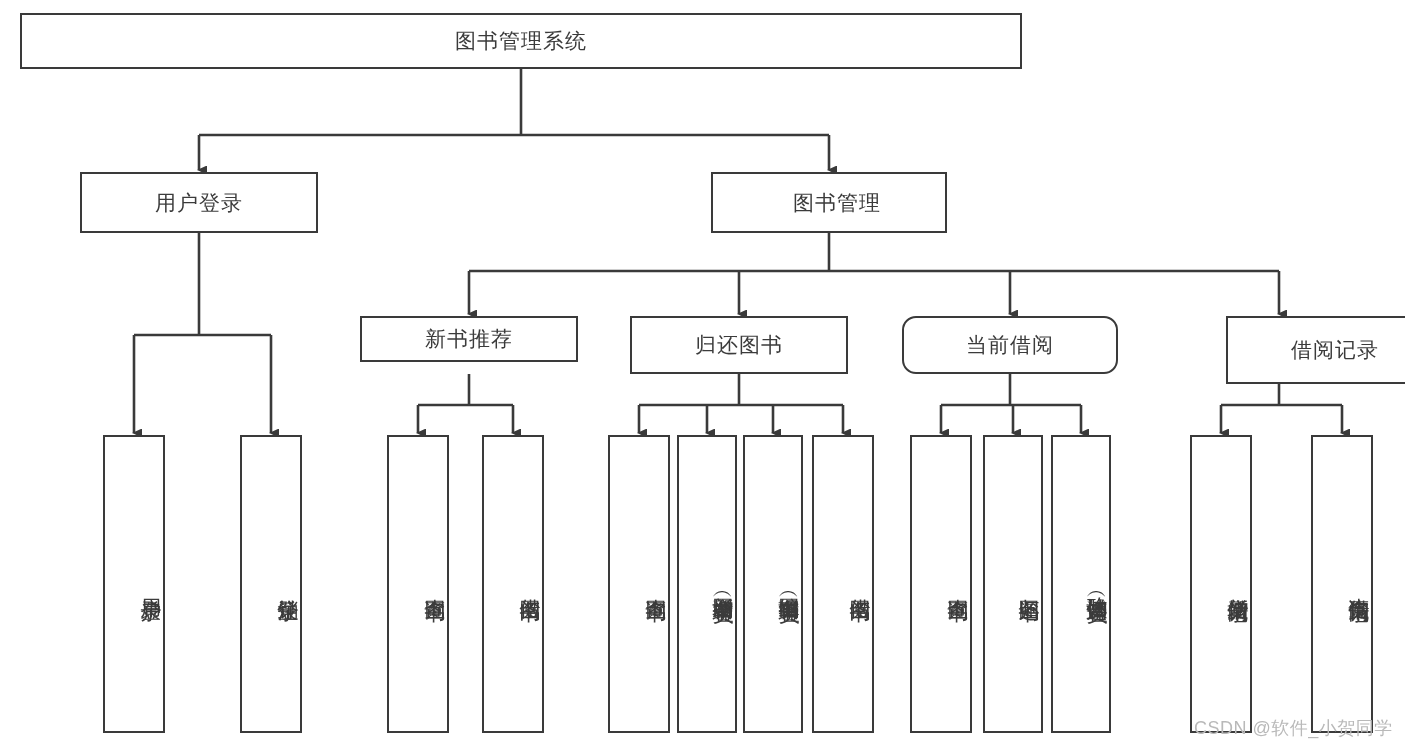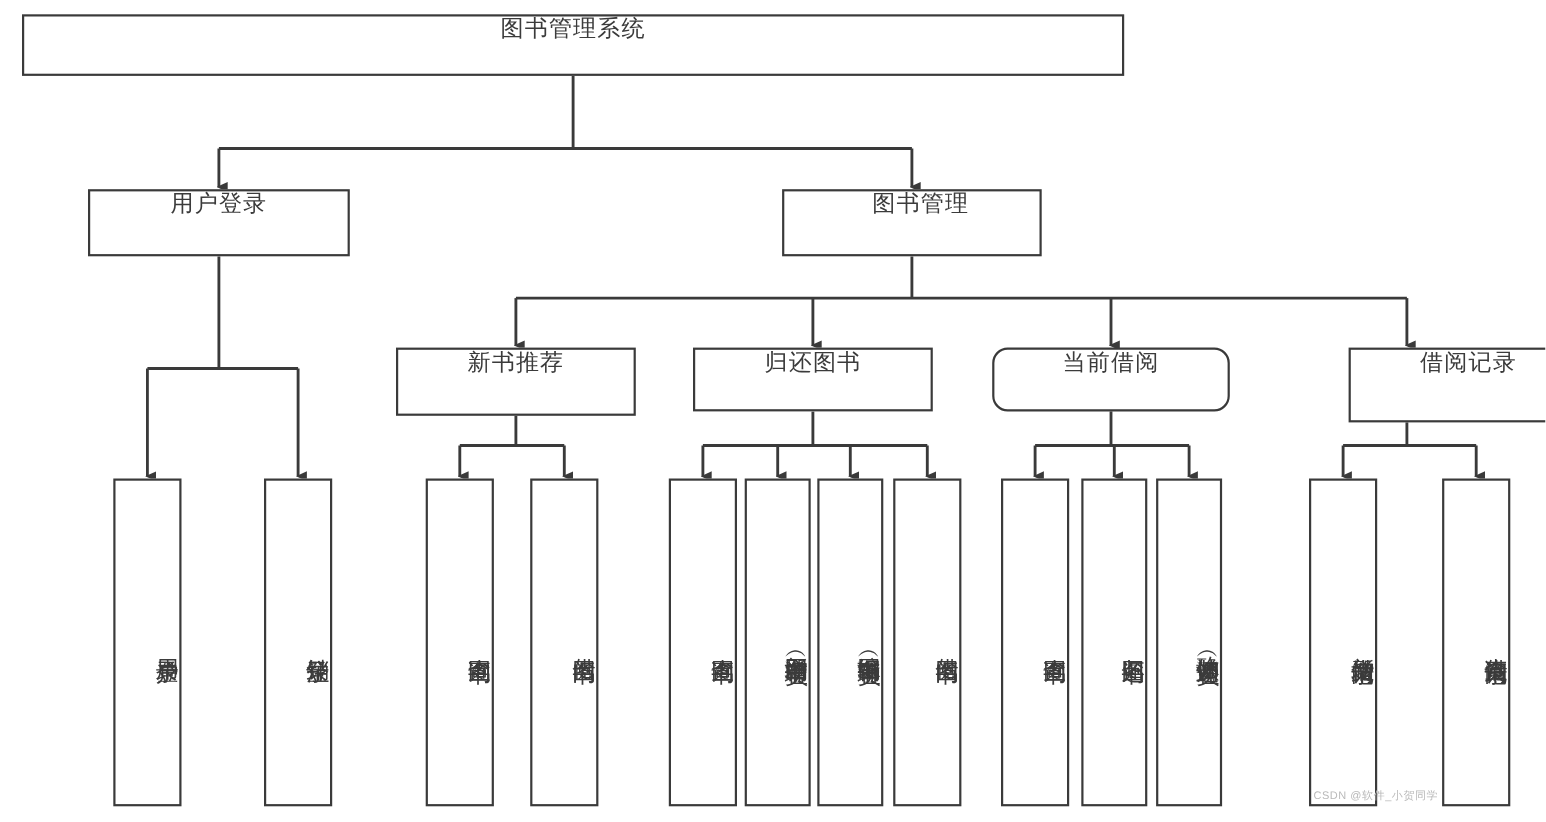--- a/index.html
+++ b/index.html
@@ -24,20 +24,21 @@
     width: 1405px;
     height: 747px;
     pointer-events: none;
   }
   .node {
     position: absolute;
     box-sizing: border-box;
     border: 2.5px solid #3a3a3a;
     background: #ffffff;
     display: flex;
+    align-items: center;
     justify-content: center;
     color: #3b3b3b;
   }
   .node.horiz {
     font-size: 21px;
     letter-spacing: 1px;
     line-height: 1.1;
   }
   .node.vert {
     writing-mode: vertical-rl;
@@ -51,21 +52,21 @@
     justify-content: center;
   }
   .node.vert > span {
     display: block;
     writing-mode: vertical-rl;
     text-orientation: upright;
     text-align: center;
   }
   .watermark {
     position: absolute;
-    font-size: 10px;
+    font-size: 18px;
     color: #b9b9b9;
     white-space: nowrap;
     letter-spacing: 0.5px;
   }
 </style>
 </head>
 <body>
 
 <div id="canvas">
 
@@ -115,21 +116,21 @@
   <div id="nodes-layer">
       <div class="node horiz" style="left: 20px; top: 13px; width: 1002px; height: 56px;">
         <span>图书管理系统</span>
       </div>
       <div class="node horiz" style="left: 80px; top: 172px; width: 238px; height: 61px;">
         <span>用户登录</span>
       </div>
       <div class="node horiz" style="left: 711px; top: 172px; width: 236px; height: 61px; padding-left: 16px;">
         <span>图书管理</span>
       </div>
-      <div class="node horiz" style="left: 360px; top: 316px; width: 218px; height: 62px;">
+      <div class="node horiz" style="left: 360px; top: 316px; width: 218px; height: 46px;">
         <span>新书推荐</span>
       </div>
       <div class="node horiz" style="left: 630px; top: 316px; width: 218px; height: 58px;">
         <span>归还图书</span>
       </div>
       <div class="node horiz" style="left: 902px; top: 316px; width: 216px; height: 58px; border-radius: 14px;">
         <span>当前借阅</span>
       </div>
       <div class="node horiz" style="left: 1226px; top: 316px; width: 218px; height: 68px;">
         <span>借阅记录</span>

